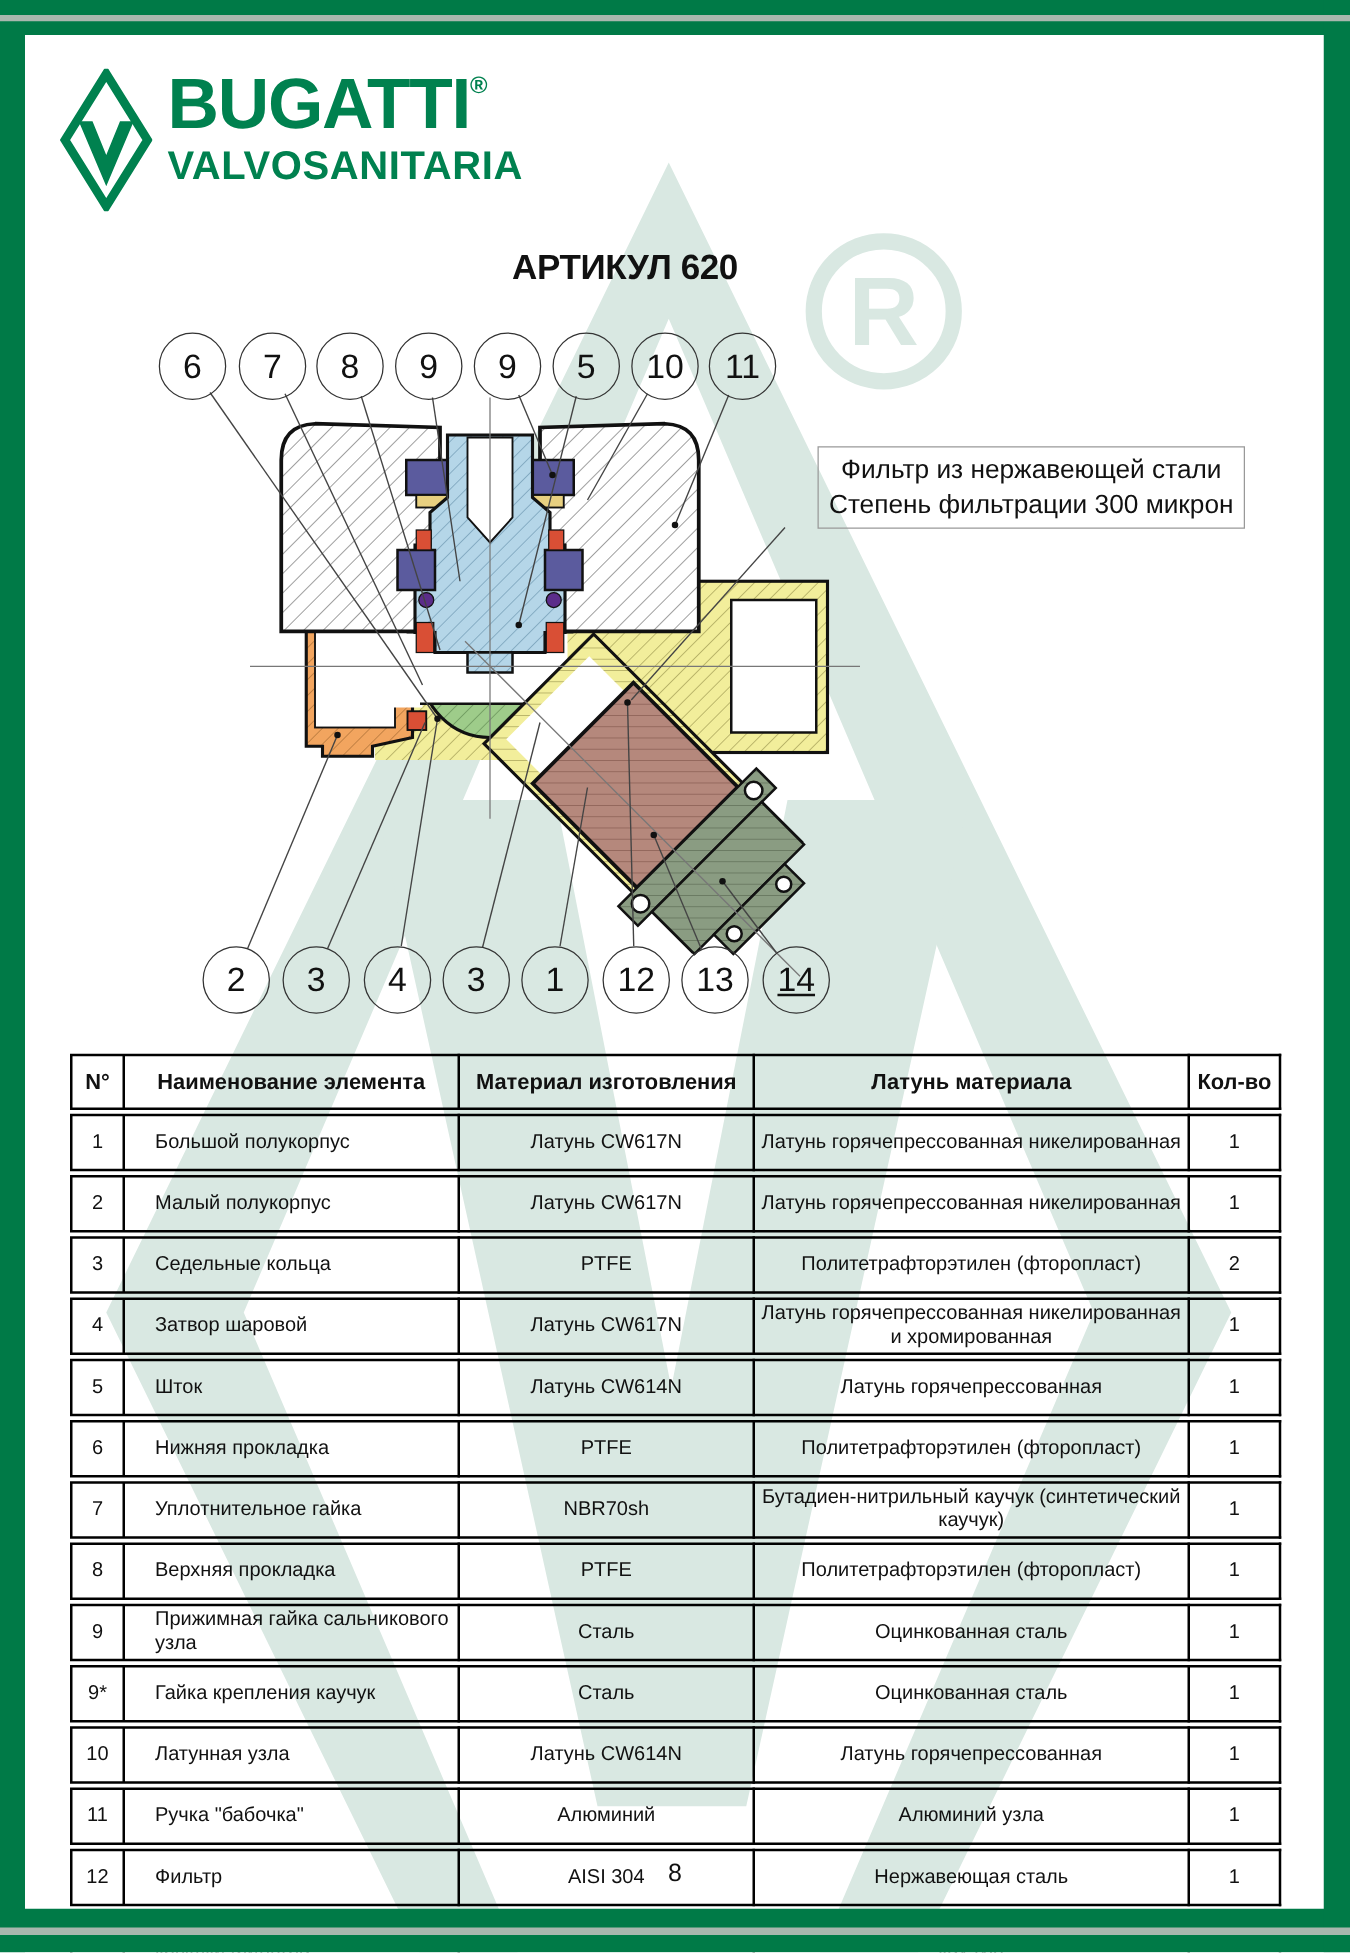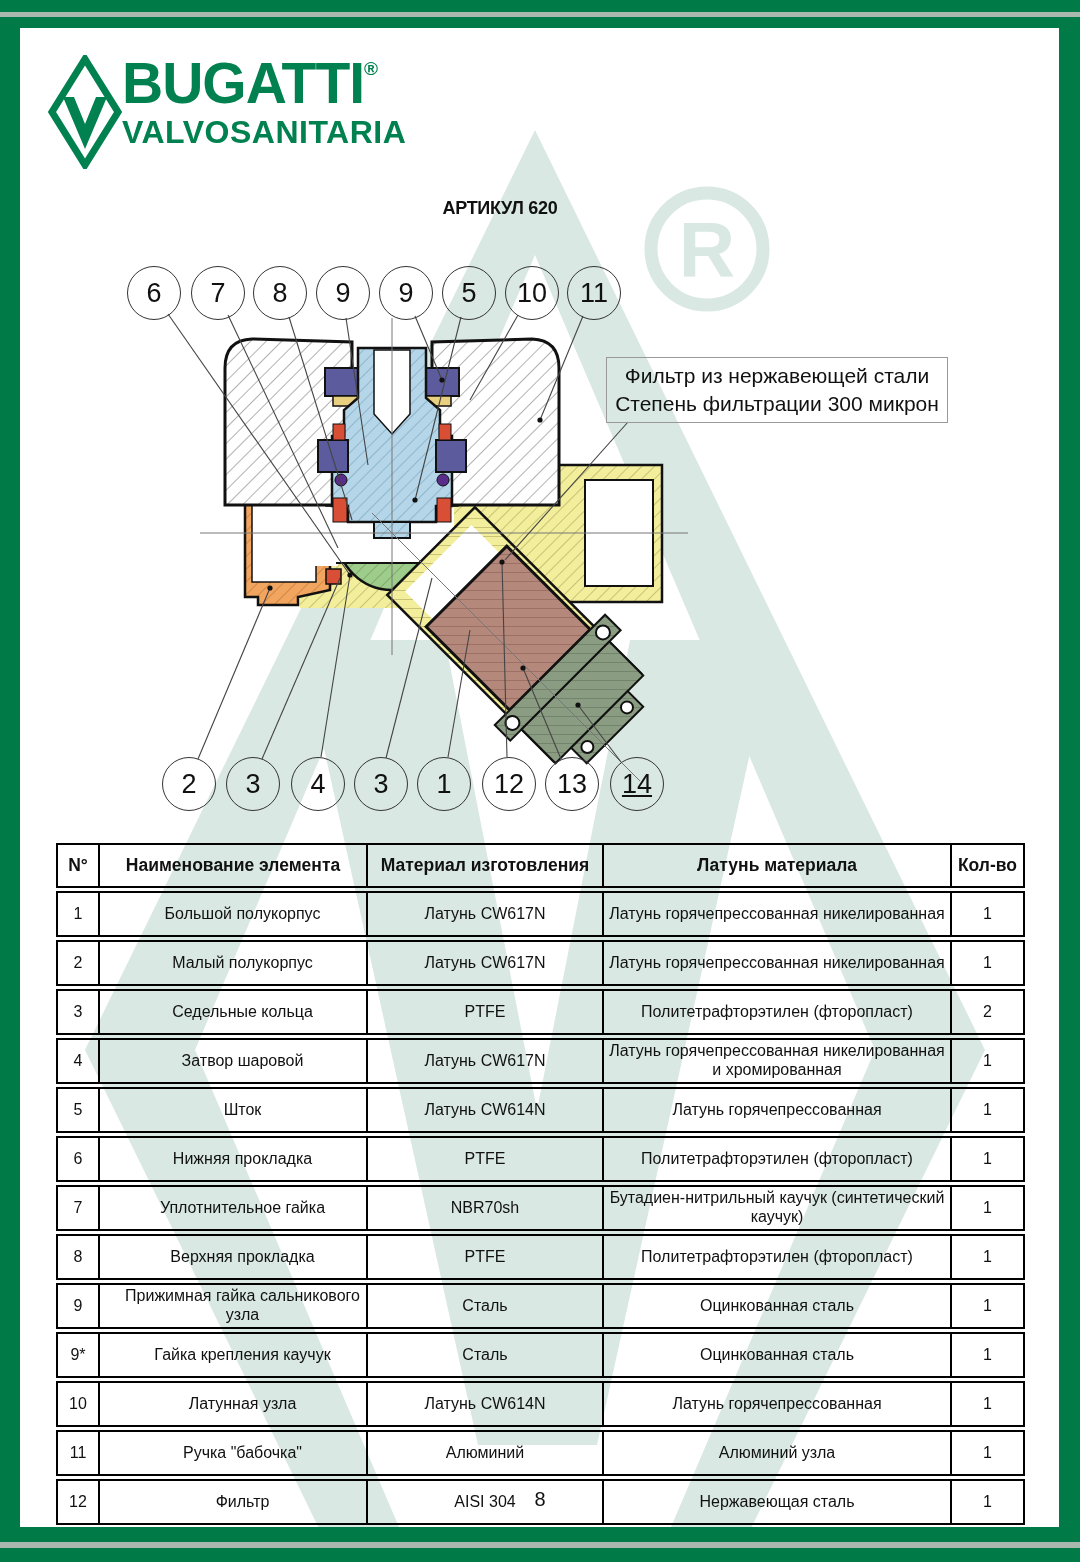--- a/index.html
+++ b/index.html
@@ -10,46 +10,46 @@
         font-family:"Liberation Sans", sans-serif;color:#111;}
   
   .bt{position:absolute;left:0;top:0;width:100%;height:28px;background:var(--green);z-index:6;}
   .bb{position:absolute;left:0;bottom:0;width:100%;height:35px;background:var(--green);z-index:6;}
   .bl{position:absolute;left:0;top:0;width:20px;height:100%;background:var(--green);z-index:6;}
   .br{position:absolute;right:0;top:0;width:21px;height:100%;background:var(--green);z-index:6;}
   .stripe-t{position:absolute;left:0;top:12px;width:100%;height:5px;background:var(--stripe);z-index:7;}
   .stripe-b{position:absolute;left:0;bottom:14px;width:100%;height:6px;background:var(--stripe);z-index:7;}
   
   .logo{position:absolute;left:48px;top:55px;display:flex;z-index:3;}
-  .logo-text{}
+  .logo-text{margin-left:12px;}
   .brand{font-size:57px;font-weight:bold;color:var(--logo);line-height:1;letter-spacing:-1px;white-space:nowrap;}
   .brand sup{font-size:19px;vertical-align:28px;letter-spacing:0;}
   .subbrand{font-size:32px;font-weight:bold;color:var(--logo);letter-spacing:0.5px;margin-top:2px;}
   
   .title{position:absolute;left:0;top:198px;width:1000px;text-align:center;
-         font-size:18px;font-weight:bold;z-index:3;letter-spacing:-0.3px;}
+         font-size:28px;font-weight:bold;z-index:3;letter-spacing:-0.3px;}
   
   .art{position:absolute;left:0;top:0;z-index:1;}
   
   .callout{position:absolute;width:52px;height:52px;border:1.6px solid #333;border-radius:50%;
            display:flex;align-items:center;justify-content:center;font-size:27px;color:#111;
            background:transparent;z-index:3;}
   
-  .note{position:absolute;left:606px;top:357px;width:340px;height:64px;border:1.5px solid #999;
+  .note{position:absolute;left:654px;top:357px;width:340px;height:64px;border:1.5px solid #999;
         display:flex;flex-direction:column;align-items:center;justify-content:center;
         font-size:21px;line-height:1.35;z-index:3;background:transparent;}
   
   .parts{position:absolute;left:56px;top:840px;width:969px;border-collapse:separate;
          border-spacing:0 3px;z-index:3;table-layout:fixed;}
   .parts th,.parts td{border-top:2px solid #000;border-bottom:2px solid #000;border-right:2px solid #000;
          padding:2px 5px;background:transparent;overflow:hidden;}
   .parts th:first-child,.parts td:first-child{border-left:2px solid #000;}
   .parts th{height:37px;font-size:17.5px;font-weight:bold;text-align:center;padding:2px 1px;}
   .parts td{height:38px;font-size:16px;line-height:1.18;text-align:center;}
-  .parts td.c-name{text-align:center;padding-left:24px;}
+  .parts td.c-name{text-align:left;padding-left:24px;}
   
   .pageno{position:absolute;left:0;top:1488px;width:1080px;text-align:center;font-size:20px;z-index:3;}
 </style>
 </head>
 <body>
 
 <div class="page">
 
   <div class="bt"></div>
   <div class="bb"></div>

